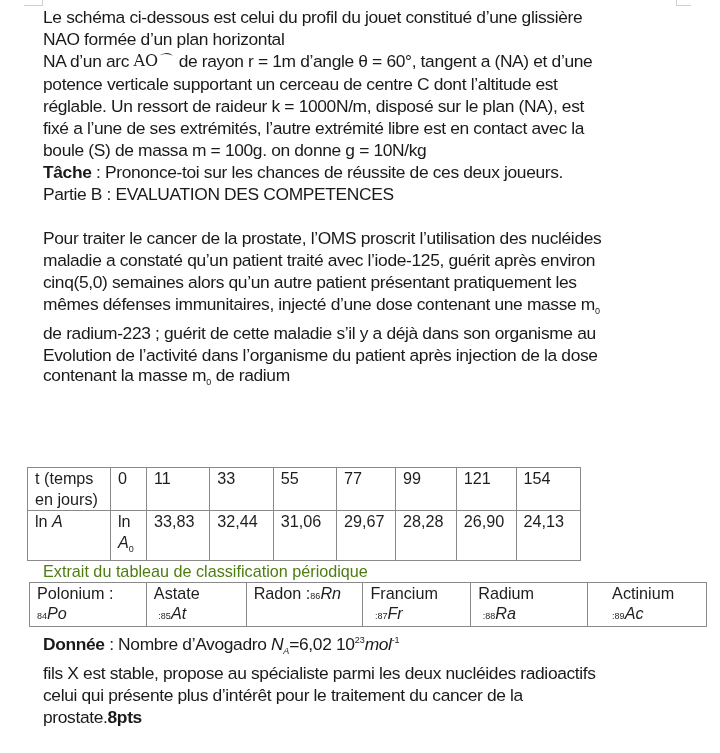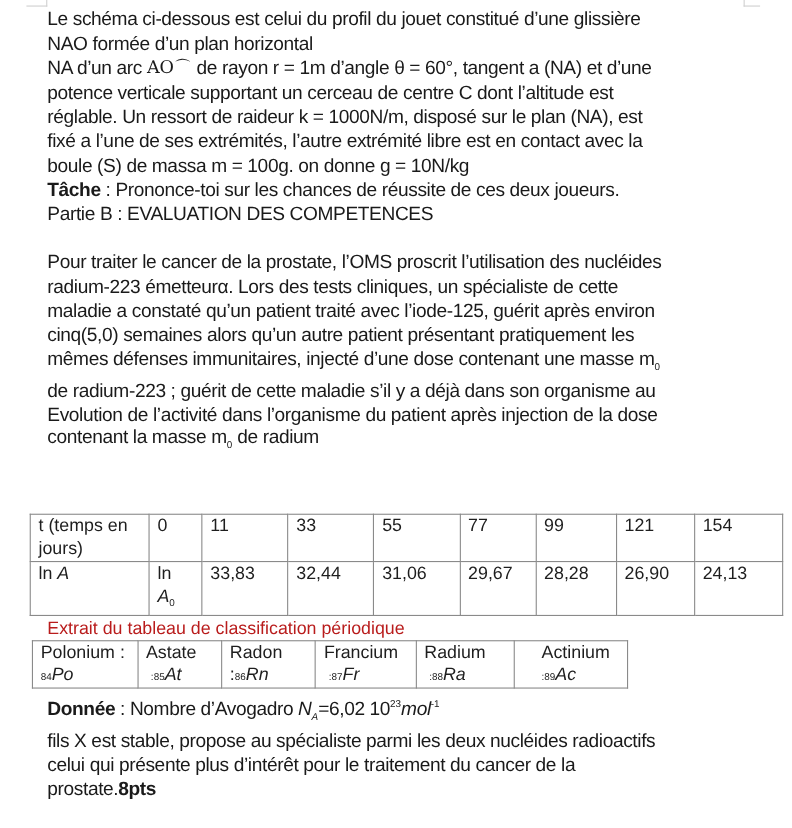--- a/index.html
+++ b/index.html
@@ -12,48 +12,47 @@
   .p { font-size: 17.4px; line-height: 22px; letter-spacing: -0.35px; margin: 0; white-space: nowrap; }
   .b { font-weight: bold; }
   .u { text-decoration: underline; }
   .small { font-size: 9px; letter-spacing: 0; }
   .gap { height: 22px; }
   .arcsym { font-family: "DejaVu Serif", serif; font-size: 16px; letter-spacing: 0; position: relative; top: -1px; }
   sub.s, sup.s { font-size: 9px; letter-spacing: 0; }
   .i { font-style: italic; }
 
   table { border-collapse: collapse; }
-  .tbl1 { position: absolute; left: 27px; top: 467px; width: 685px; }
+  .tbl1 { position: absolute; left: 27px; top: 467px; width: 554px; }
   .tbl1 td { border: 1.3px solid #8a8a8a; vertical-align: top; padding: 0 0 0 7px;
              font-size: 16.2px; line-height: 21px; height: 42px; color: #1e1e1e; }
   .tbl1 tr:first-child td { height: 42px; }
-  .tbl2 { position: absolute; left: 29px; top: 582px; width: 542px; }
+  .tbl2 { position: absolute; left: 29px; top: 582px; width: 678px; }
   .tbl2 td { border: 1.3px solid #8a8a8a; vertical-align: top; padding: 0 0 0 7px;
              font-size: 16.2px; line-height: 20px; height: 42px; color: #1e1e1e; }
-  .tblcap { position: absolute; left: 43px; font-size: 16.2px; line-height: 20px; color: #b91c1c; white-space: nowrap; }
+  .tblcap { position: absolute; left: 43px; font-size: 16.2px; line-height: 20px; color: #4d7c0f; white-space: nowrap; }
 </style>
 </head>
 <body>
 
 <div class="corner left"></div>
 <div class="corner right"></div>
 
 <div class="page">
   <p class="p">Le schéma ci-dessous est celui du profil  du jouet constitué d’une glissière</p>
   <p class="p">NAO formée d’un plan horizontal</p>
   <p class="p"><span>NA d’un arc </span><span class="arcsym"><span>AO</span><span>⌒</span></span><span>  de rayon r = 1m d’angle θ = 60°, tangent a (NA) et d’une</span></p>
   <p class="p">potence verticale supportant un cerceau de centre C dont l’altitude est</p>
   <p class="p">réglable. Un ressort de raideur k = 1000N/m, disposé sur le plan (NA), est</p>
   <p class="p">fixé a l’une de ses extrémités, l’autre extrémité libre est en contact avec la</p>
   <p class="p">boule (S) de massa m = 100g. on donne g = 10N/kg</p>
   <p class="p"><span class="b">Tâche</span><span> : Prononce-toi sur les chances de réussite de ces deux joueurs.</span></p>
   <p class="p">Partie B : EVALUATION DES COMPETENCES</p>
   <div class="gap"></div>
   <p class="p">Pour traiter le cancer de la prostate, l’OMS proscrit l’utilisation des nucléides</p>
-  <p class="p">radium-223 émetteurα. Lors des tests cliniques, un spécialiste de cette</p>
   <p class="p">maladie a constaté qu’un patient traité avec l’iode-125,  guérit après environ</p>
   <p class="p">cinq(5,0) semaines  alors  qu’un autre patient présentant pratiquement les</p>
   <p class="p"><span>mêmes défenses immunitaires, injecté d’une dose contenant une masse m</span><sub class="s">0</sub></p>
   <p class="p">de radium-223 ; guérit de cette maladie s’il y a déjà dans son organisme au</p>
   <p class="p">Evolution de l’activité dans l’organisme du patient après injection de la dose</p>
   <p class="p" style="line-height:18px;"><span>contenant la masse m</span><sub class="s">0</sub><span> de radium</span></p>
 </div>
 
 <table class="tbl1">
   <colgroup>

